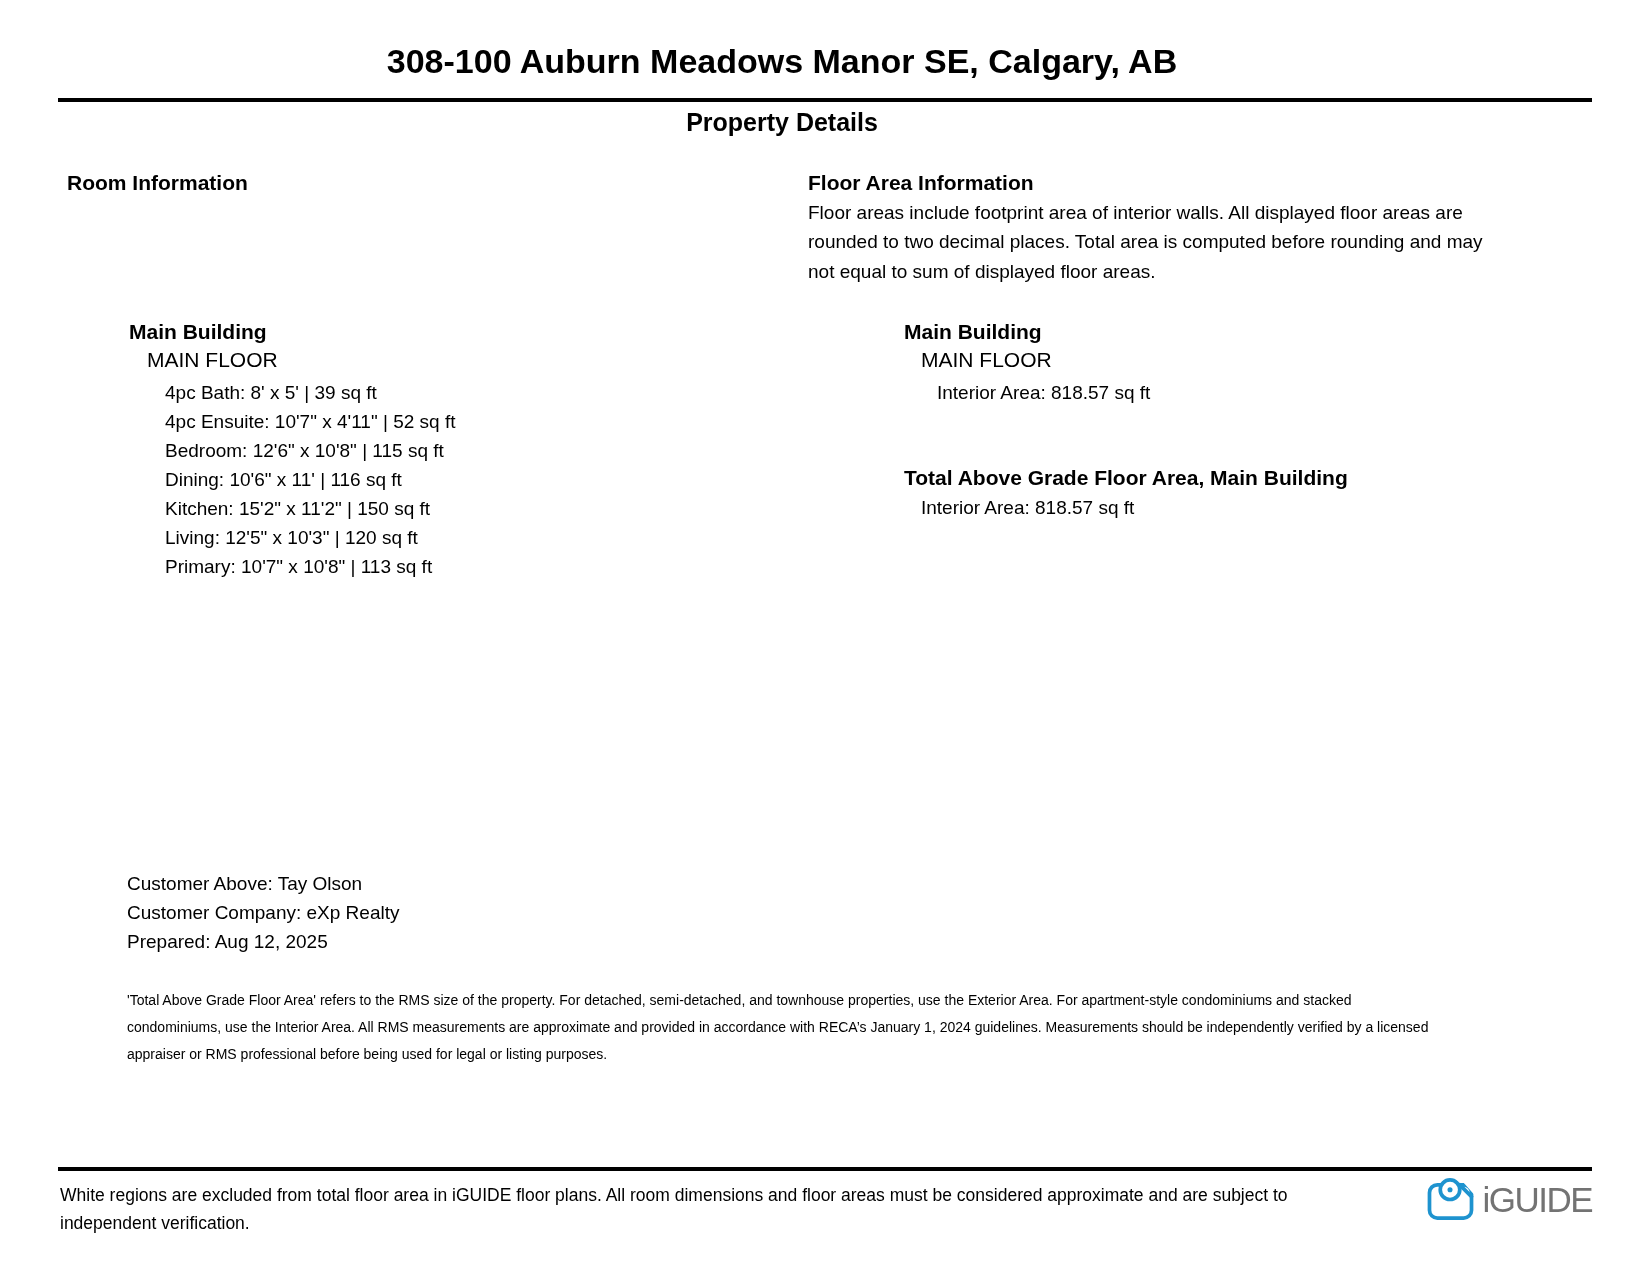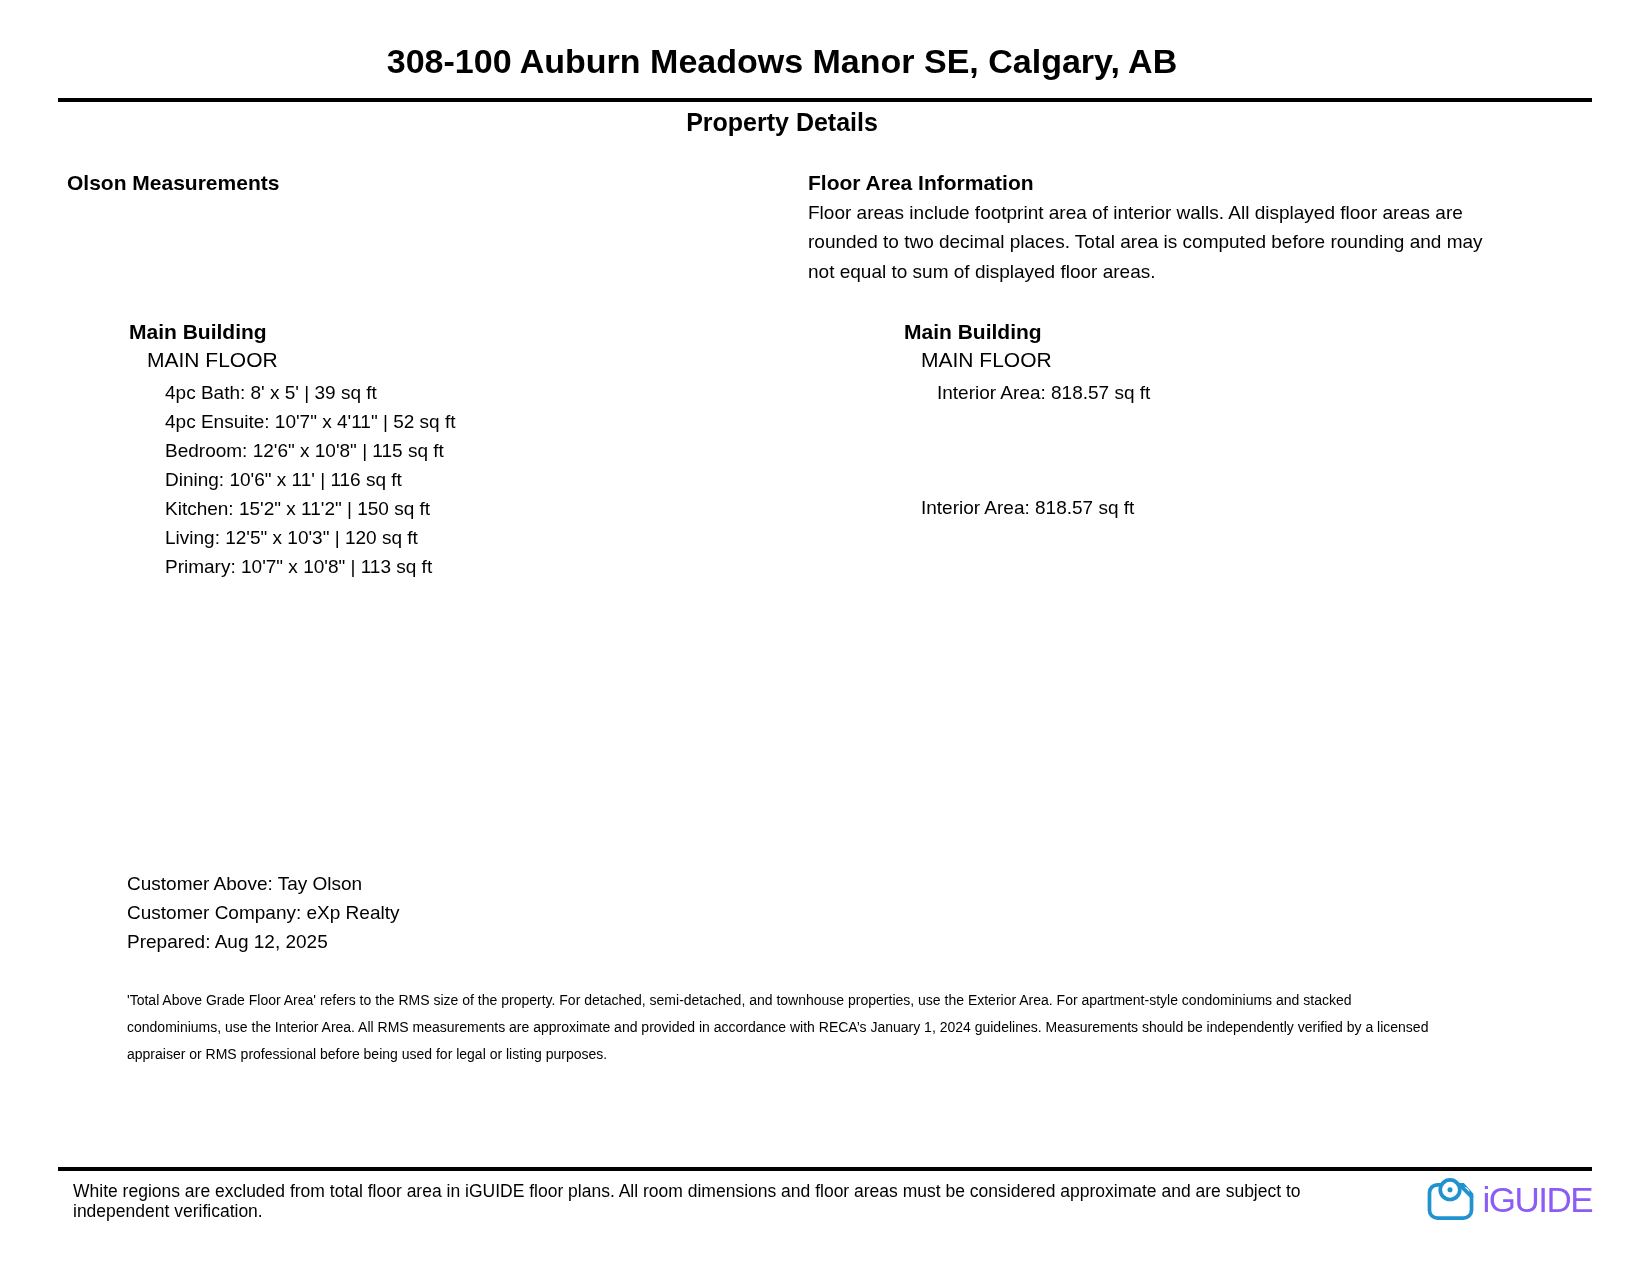--- a/index.html
+++ b/index.html
@@ -90,24 +90,24 @@
   .disclaimer {
     position: absolute;
     left: 127px; top: 987px;
     width: 1320px;
     font-size: 14px;
     line-height: 27px;
   }
 
   .footer-note {
     position: absolute;
-    left: 73px; top: 1181px;
+    left: 60px; top: 1181px;
     width: 1260px;
     font-size: 17.5px;
-    line-height: 20px;
+    line-height: 28px;
   }
   .logo {
     position: absolute;
     top: 1178px;
     right: 58px;
     display: flex;
     align-items: center;
     gap: 7px;
   }
   .logo-text {
@@ -119,21 +119,21 @@
 </style>
 </head>
 <body>
 
 <div class="page">
 
   <div class="title">308-100 Auburn Meadows Manor SE, Calgary, AB</div>
   <div class="rule rule-top"></div>
   <div class="subtitle">Property Details</div>
 
-  <div class="section-heading left-col">Olson Measurements</div>
+  <div class="section-heading left-col">Room Information</div>
 
   <div class="building-heading" style="left:129px; top:318px;">Main Building</div>
   <div class="floor-label" style="left:147px; top:346px;">MAIN FLOOR</div>
 
   <div class="rooms-list">
     <div class="detail-line">4pc Bath: 8' x 5' | 39 sq ft</div>
     <div class="detail-line">4pc Ensuite: 10'7" x 4'11" | 52 sq ft</div>
     <div class="detail-line">Bedroom: 12'6" x 10'8" | 115 sq ft</div>
     <div class="detail-line">Dining: 10'6" x 11' | 116 sq ft</div>
     <div class="detail-line">Kitchen: 15'2" x 11'2" | 150 sq ft</div>
@@ -141,20 +141,21 @@
     <div class="detail-line">Primary: 10'7" x 10'8" | 113 sq ft</div>
   </div>
 
   <div class="section-heading right-col">Floor Area Information</div>
   <div class="section-desc right-col right-desc">Floor areas include footprint area of interior walls. All displayed floor areas are rounded to two decimal places. Total area is computed before rounding and may not equal to sum of displayed floor areas.</div>
 
   <div class="building-heading" style="left:904px; top:318px;">Main Building</div>
   <div class="floor-label" style="left:921px; top:346px;">MAIN FLOOR</div>
   <div class="detail-line interior-line-1">Interior Area: 818.57 sq ft</div>
 
+  <div class="building-heading total-heading">Total Above Grade Floor Area, Main Building</div>
   <div class="detail-line interior-line-2">Interior Area: 818.57 sq ft</div>
 
   <div class="customer-block">
     <div class="detail-line">Customer Above: Tay Olson</div>
     <div class="detail-line">Customer Company: eXp Realty</div>
     <div class="detail-line">Prepared: Aug 12, 2025</div>
   </div>
 
   <div class="disclaimer">'Total Above Grade Floor Area' refers to the RMS size of the property. For detached, semi-detached, and townhouse properties, use the Exterior Area. For apartment-style condominiums and stacked condominiums, use the Interior Area. All RMS measurements are approximate and provided in accordance with RECA’s January 1, 2024 guidelines. Measurements should be independently verified by a licensed appraiser or RMS professional before being used for legal or listing purposes.</div>
 
@@ -164,16 +165,16 @@
   <div class="logo">
     <span style="display:inline-block; line-height:0;">
       <svg width="49" height="43" viewBox="0 0 50 44" xmlns="http://www.w3.org/2000/svg">
         <rect x="3.5" y="7" width="43" height="34" rx="8" fill="none" stroke="#1e93cf" stroke-width="3.8"></rect>
         <polygon points="34,0 50,0 50,18 36,2" fill="#ffffff"></polygon>
         <line x1="34.5" y1="7" x2="46.5" y2="19" stroke="#1e93cf" stroke-width="3.8" stroke-linecap="round"></line>
         <circle cx="24.5" cy="12" r="10" fill="#ffffff" stroke="#1e93cf" stroke-width="3.8"></circle>
         <circle cx="24.5" cy="12" r="2.6" fill="#1e93cf"></circle>
       </svg>
     </span>
-    <span class="logo-text" style="color:#8b5cf6;">iGUIDE</span>
+    <span class="logo-text" style="color:#737373;">iGUIDE</span>
   </div>
 
 </div>
 
 </body></html>

